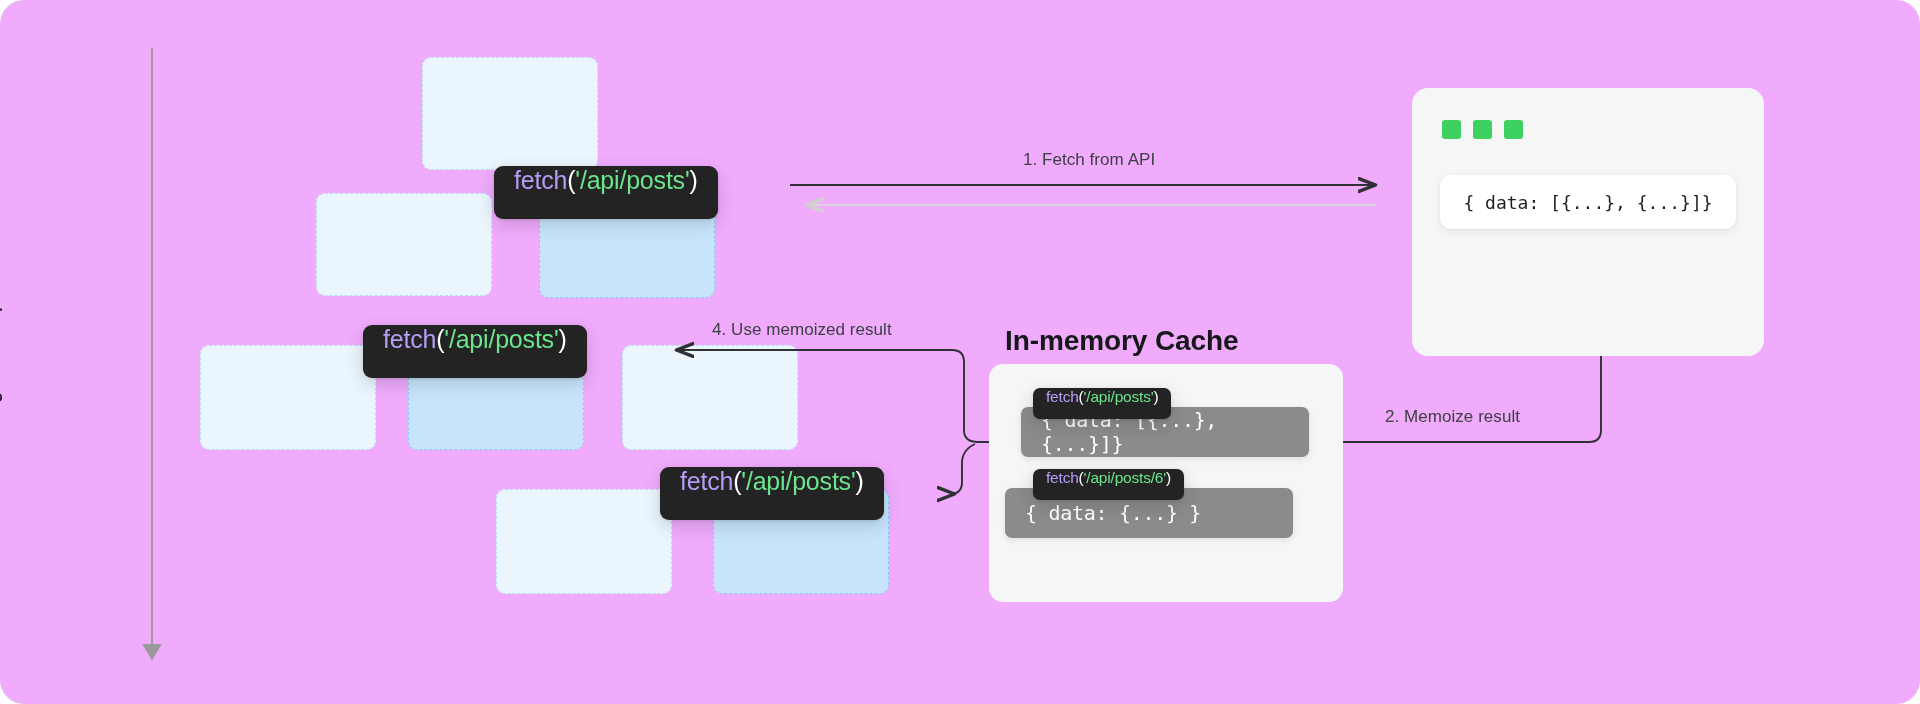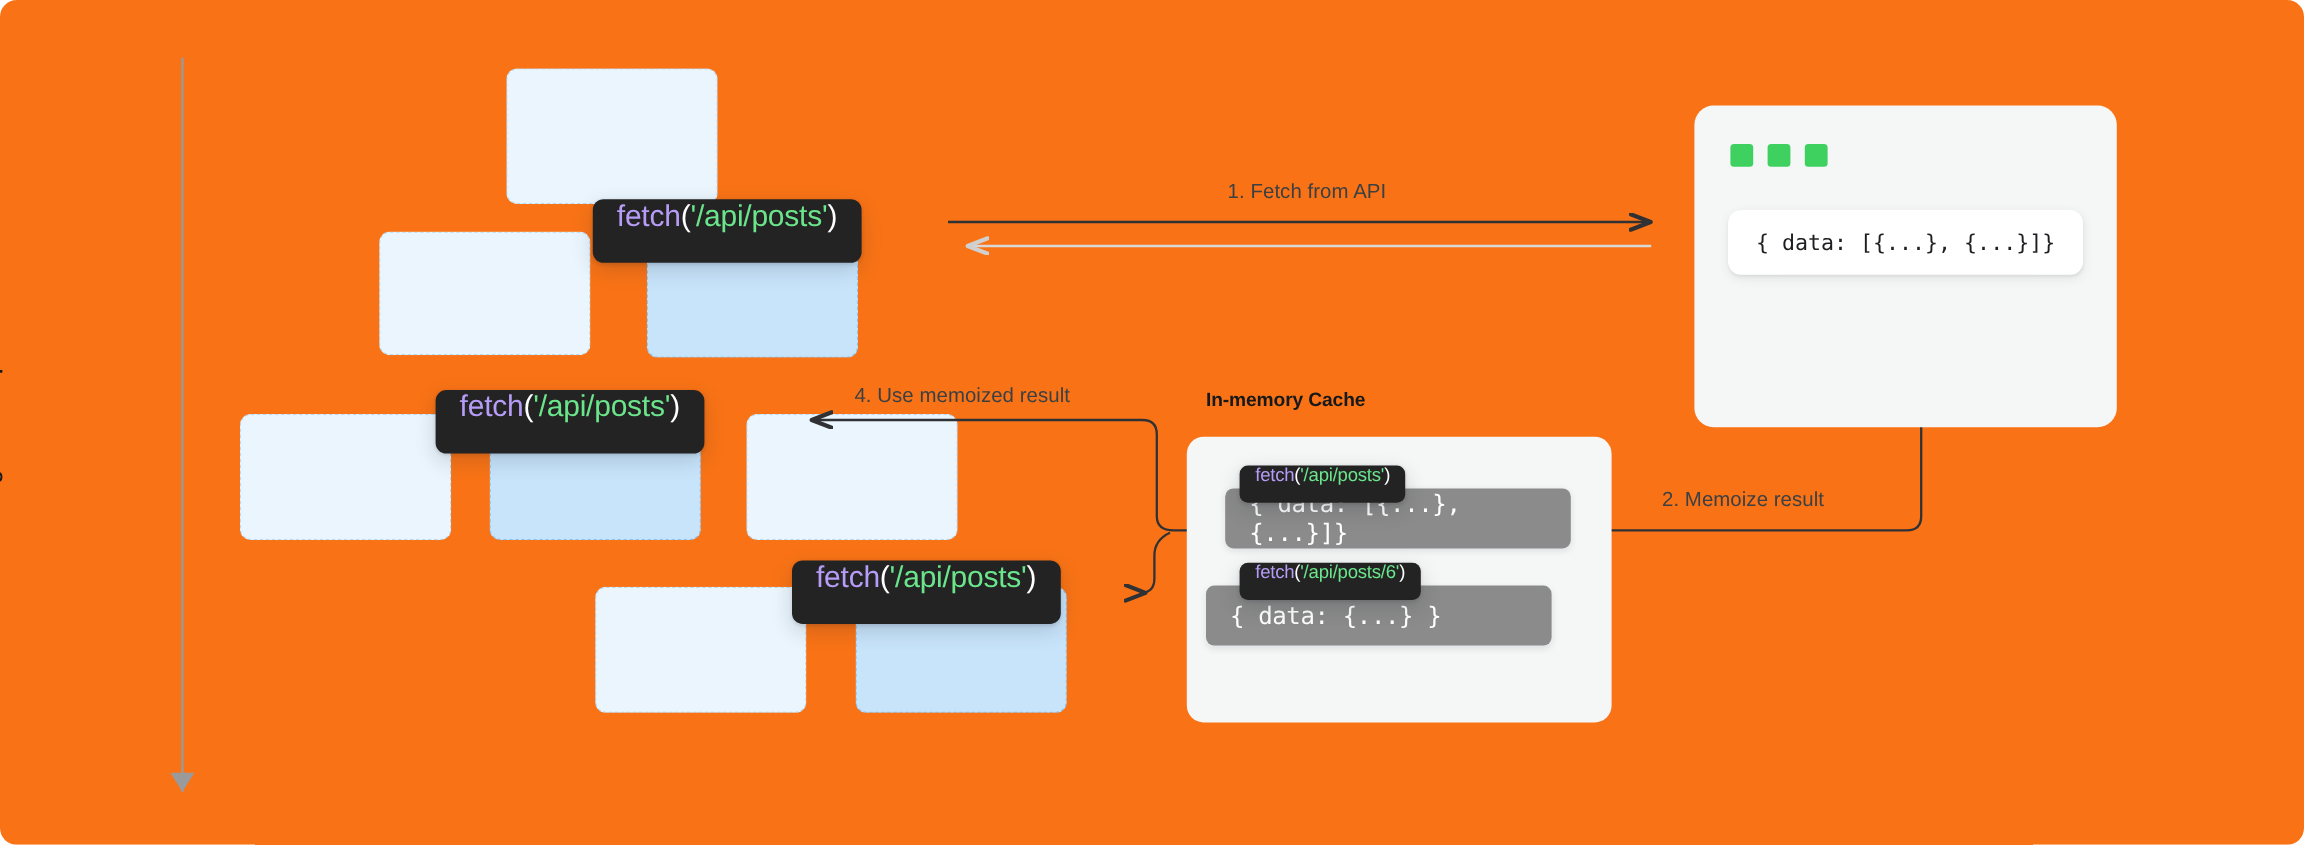--- a/index.html
+++ b/index.html
@@ -5,22 +5,22 @@
   * { box-sizing: border-box; margin: 0; padding: 0; }
   html, body {
     width: 1920px; height: 704px;
     background: #ffffff;
     font-family: "Liberation Sans", sans-serif;
     overflow: hidden;
   }
   #stage {
     position: relative;
     width: 1920px; height: 704px;
-    background: #f97316;
-    border-radius: 14px;
+    background: #f0abfc;
+    border-radius: 24px;
     overflow: hidden;
   }
 
   
   .axis-line {
     position: absolute;
     left: 151px; top: 48px;
     width: 2px; height: 612px;
     background: #9a9a9a;
   }
@@ -91,21 +91,21 @@
     display: flex; align-items: center; justify-content: center;
     font-family: "DejaVu Sans Mono", "Liberation Mono", monospace;
     font-size: 18px; color: #1d1f22;
     box-shadow: 0 3px 10px rgba(20,25,35,.07), 0 1px 2px rgba(20,25,35,.06);
   }
 
   
   .cache-title {
     position: absolute;
     left: 1005px; top: 325px;
-    font-size: 16px; font-weight: 700; color: #17181a;
+    font-size: 28px; font-weight: 700; color: #17181a;
     letter-spacing: -0.1px;
   }
   .cache-panel {
     position: absolute;
     left: 989px; top: 364px;
     width: 354px; height: 238px;
     background: #f5f6f6;
     border-radius: 14px;
   }
   .cache-row { position: absolute; }

